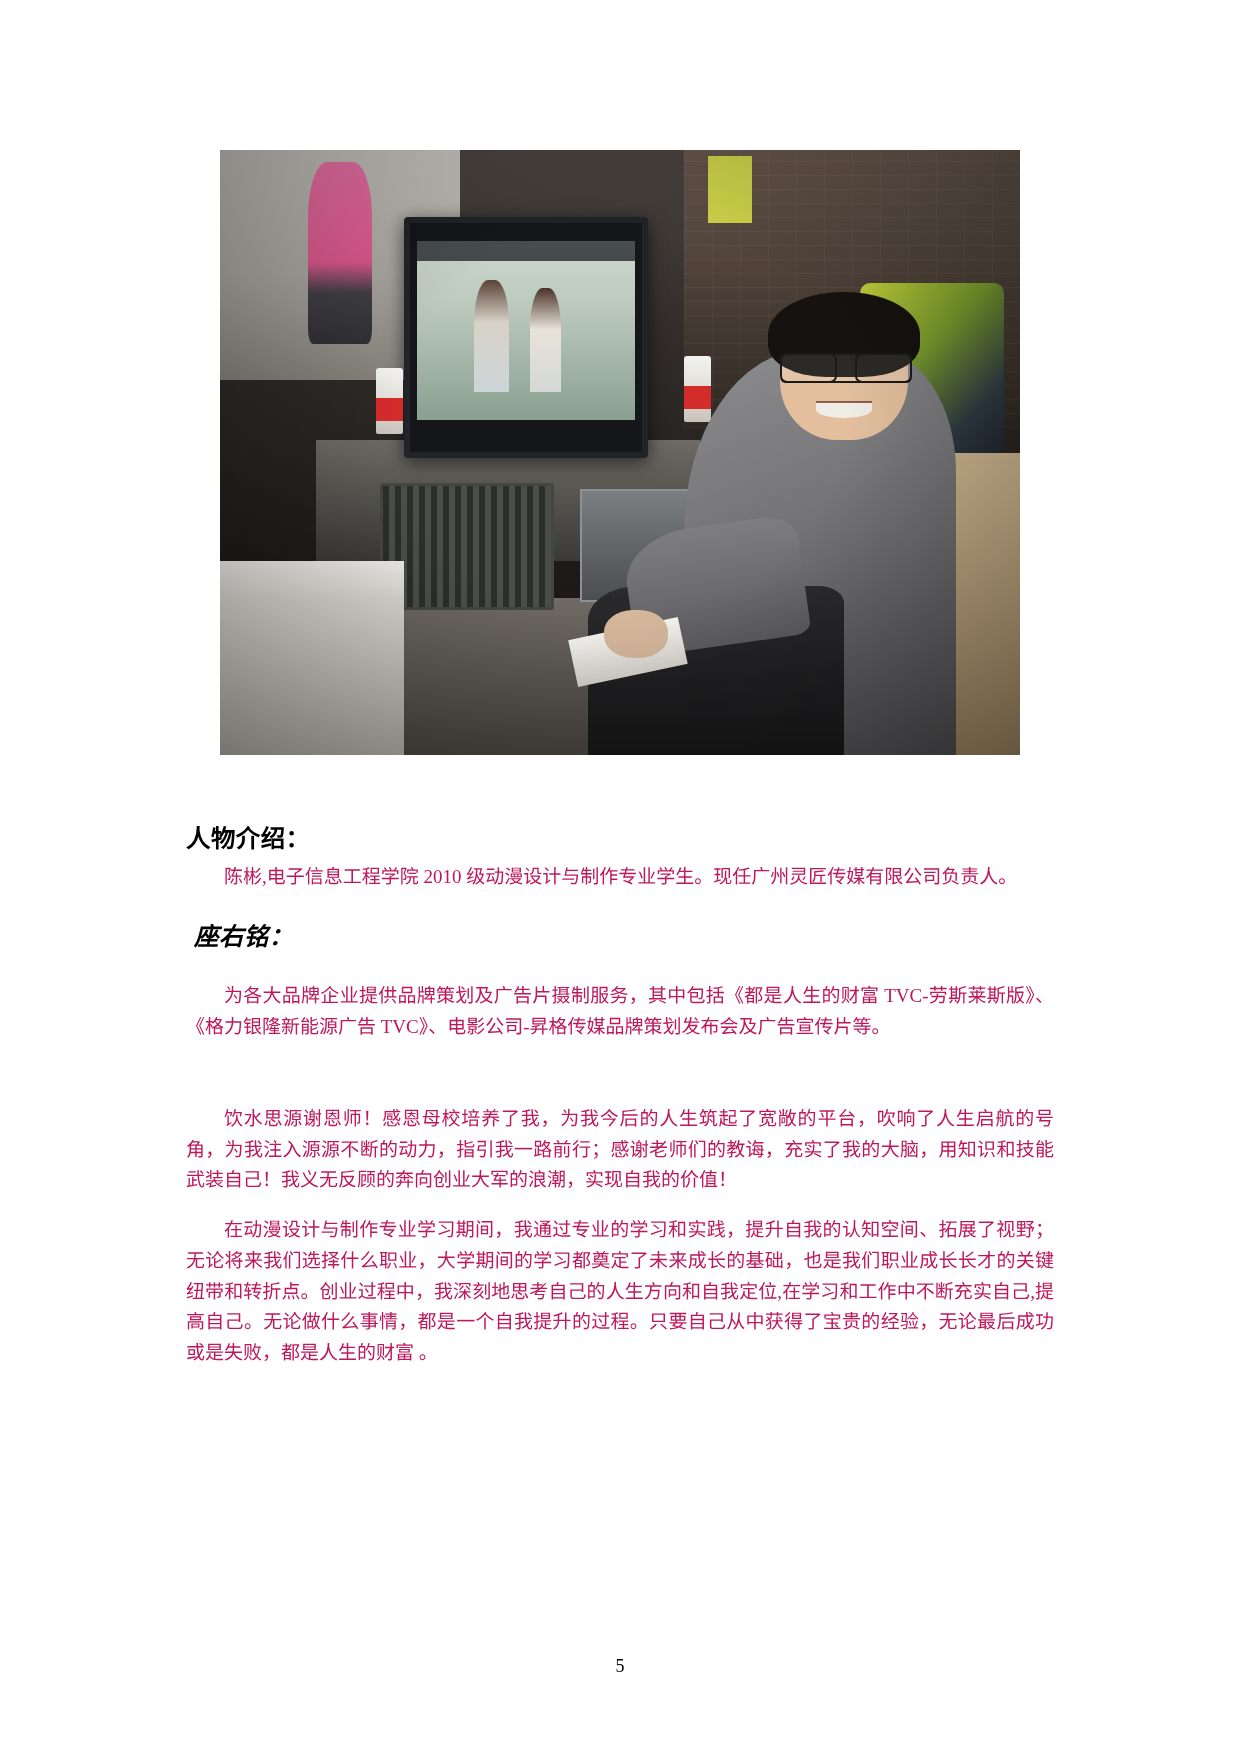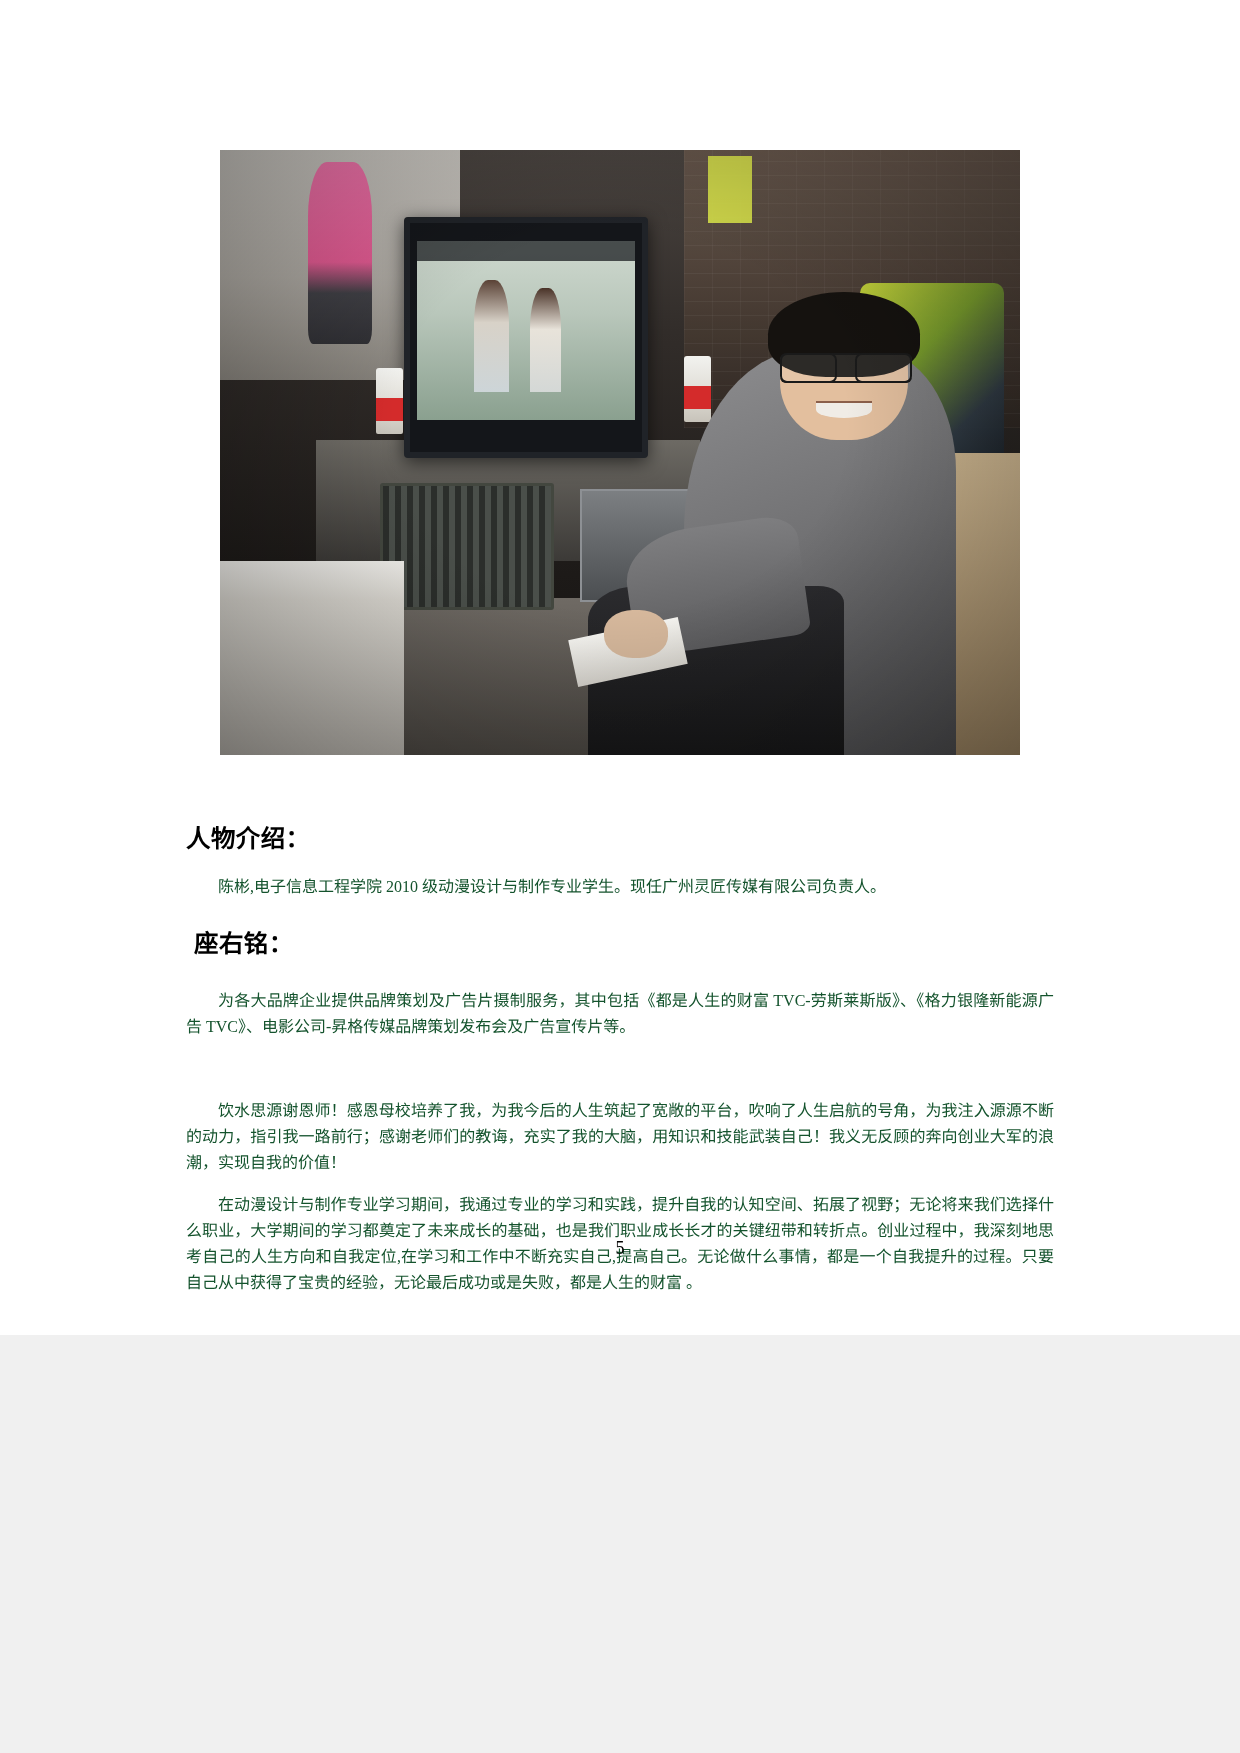--- a/index.html
+++ b/index.html
@@ -2,21 +2,21 @@
 <html lang="zh-CN"><head>
 <meta charset="utf-8">
 <style>
   html, body {
     margin: 0;
     padding: 0;
     background: #f0f0f0;
   }
   .page {
     width: 1240px;
-    height: 1335px;
+    height: 1753px;
     background: #ffffff;
     margin: 0 auto;
     position: relative;
     box-sizing: border-box;
     padding: 0;
     overflow: hidden;
     font-family: "Liberation Serif", "DejaVu Serif", serif;
   }
   .content {
     position: absolute;
@@ -242,29 +242,29 @@
   .section {
     margin-top: 26px;
   }
   .heading {
     font-weight: bold;
     font-size: 24.5px;
     color: #000;
     letter-spacing: .4px;
     line-height: 1.5;
   }
-  .heading.indented { padding-left: 8px; }
+  .heading.indented { padding-left: 8px; font-style: italic; }
   .para {
-    font-size: 16px;
+    font-size: 19px;
     line-height: 1.62;
-    color: #14532d;
+    color: #be185d;
     text-align: justify;
     text-justify: inter-ideograph;
     text-indent: 2em;
-    margin-top: 16px;
+    margin-top: 4px;
   }
   .gap-lg { height: 40px; }
   .gap-md { height: 16px; }
 
   .page-number {
     position: absolute;
     left: 0; right: 0;
     bottom: 76px;
     text-align: center;
     font-size: 18px;

